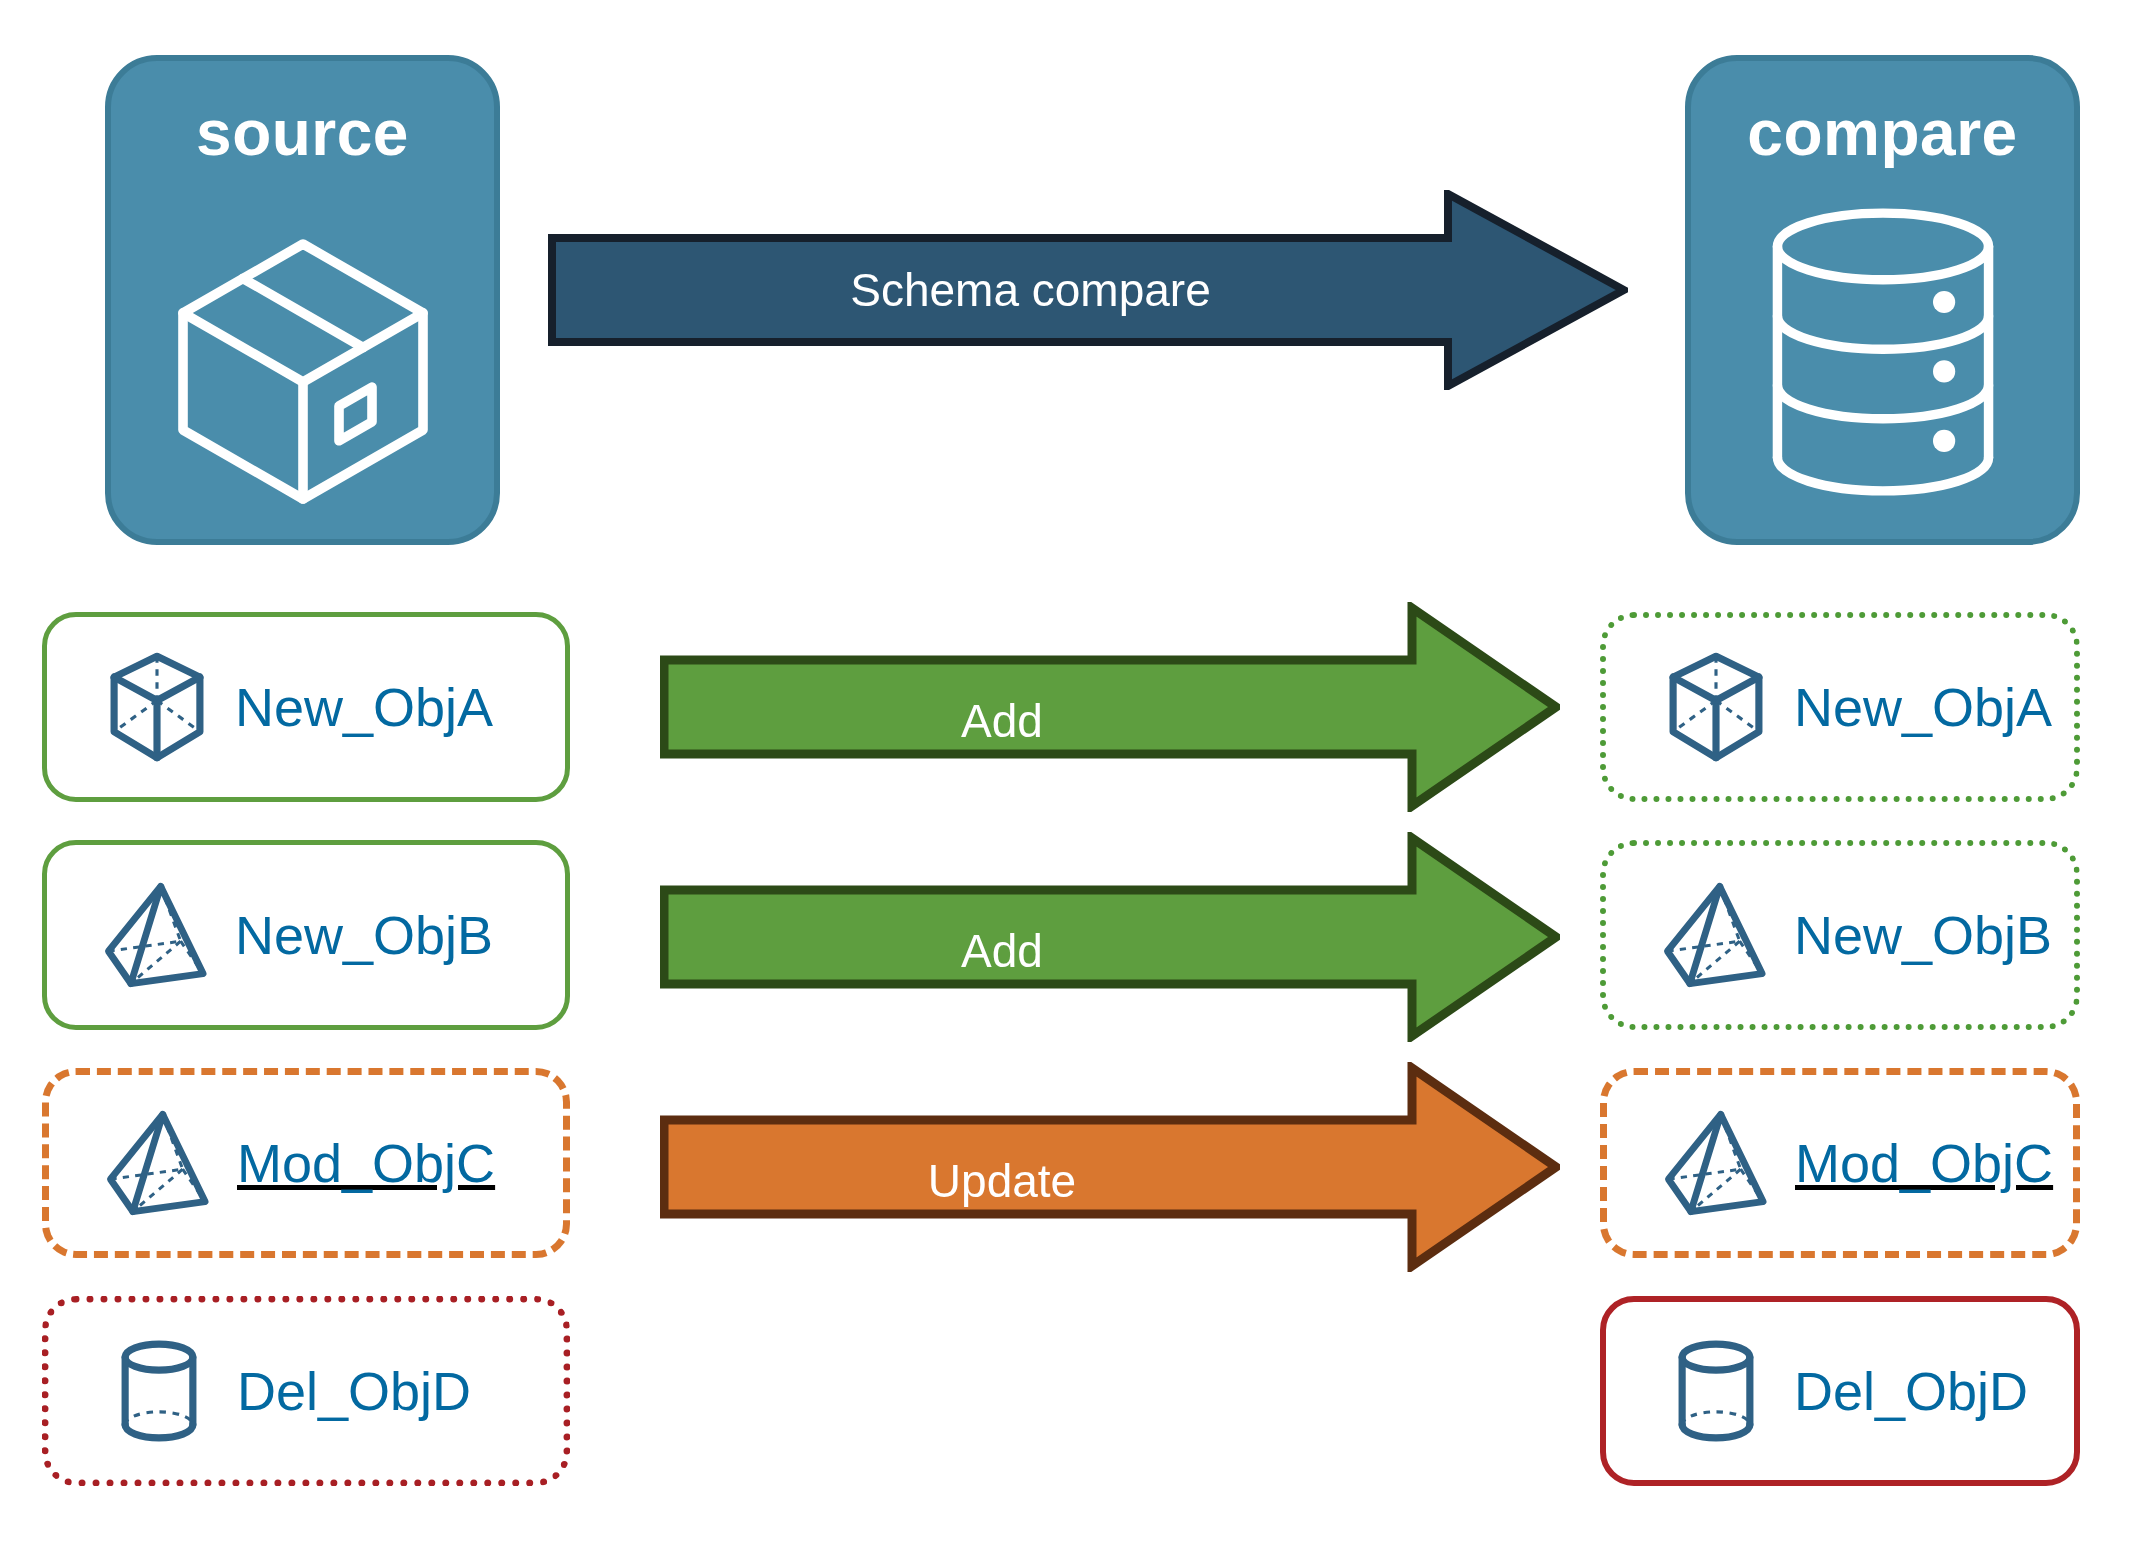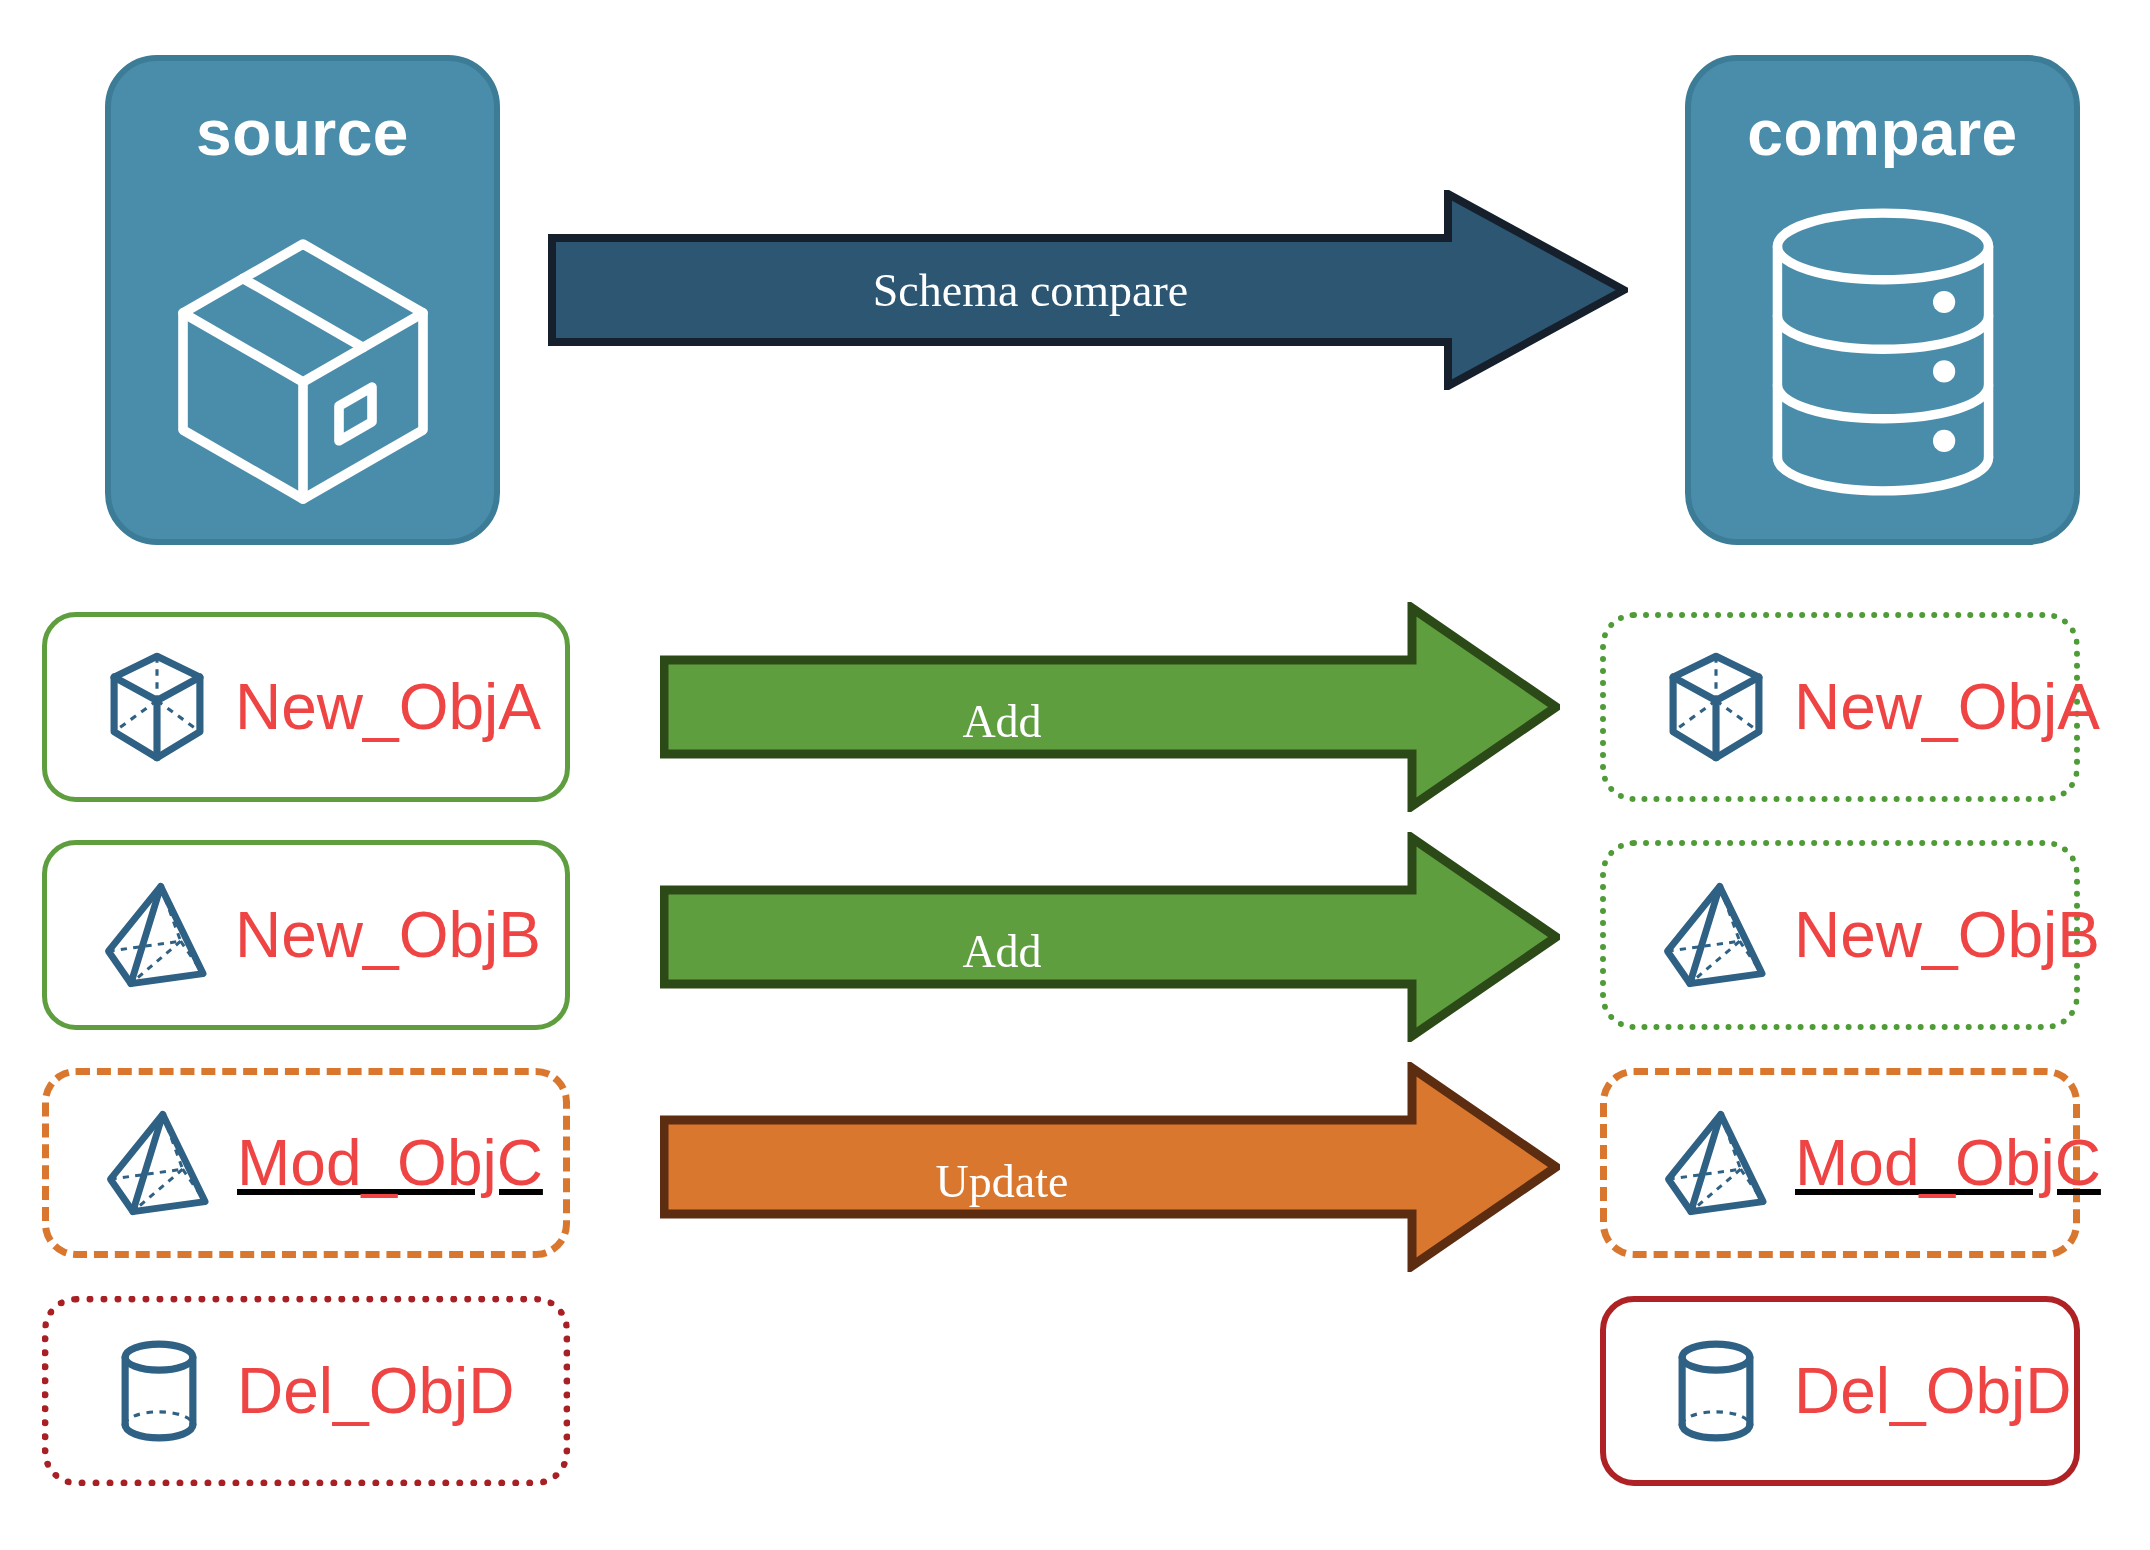--- a/index.html
+++ b/index.html
@@ -16,29 +16,29 @@
                   letter-spacing:0.5px;margin-top:40px;line-height:1;}
   .endpoint-art{flex:1;display:flex;align-items:center;justify-content:center;
                 width:100%;}
   #source-panel{left:105px;top:55px;width:395px;height:490px;gap:36px;}
   #target-panel{left:1685px;top:55px;width:395px;height:490px;}
 
   
   #compare-arrow{position:absolute;left:548px;top:190px;width:1080px;height:200px;}
   .arrow-label{position:absolute;color:#ffffff;font-size:46px;
                display:flex;align-items:center;justify-content:center;
-               pointer-events:none;white-space:nowrap;font-family:Liberation Serif, serif;}
+               pointer-events:none;white-space:nowrap;}
   #compare-arrow .arrow-label{left:0;top:0;width:965px;height:200px;}
 
   
   .obj-box{position:absolute;box-sizing:border-box;background:#ffffff;
            border-radius:34px;display:flex;align-items:center;}
   .obj-icon{width:120px;margin-left:50px;display:flex;align-items:center;
             justify-content:center;flex:none;}
-  .obj-label{font-size:64px;color:#ef4444;margin-left:18px;white-space:nowrap;
+  .obj-label{font-size:54px;color:#0369a1;margin-left:18px;white-space:nowrap;
              line-height:1;text-align:center;}
 
   .bdr-green-solid {border:5px solid #5E9E3F;}
   .bdr-green-dotted{border:6px dotted #4E9B37;}
   .bdr-orange-dash {border:7px dashed #D9772F;text-decoration:underline;}
   .bdr-red-dotted  {border:7px dotted #A81F24;}
   .bdr-red-solid   {border:6px solid #AE2226;}
 
   .row-arrow{position:absolute;}
   .row-arrow .arrow-label{left:0;top:14px;height:100%;width:76%;}

